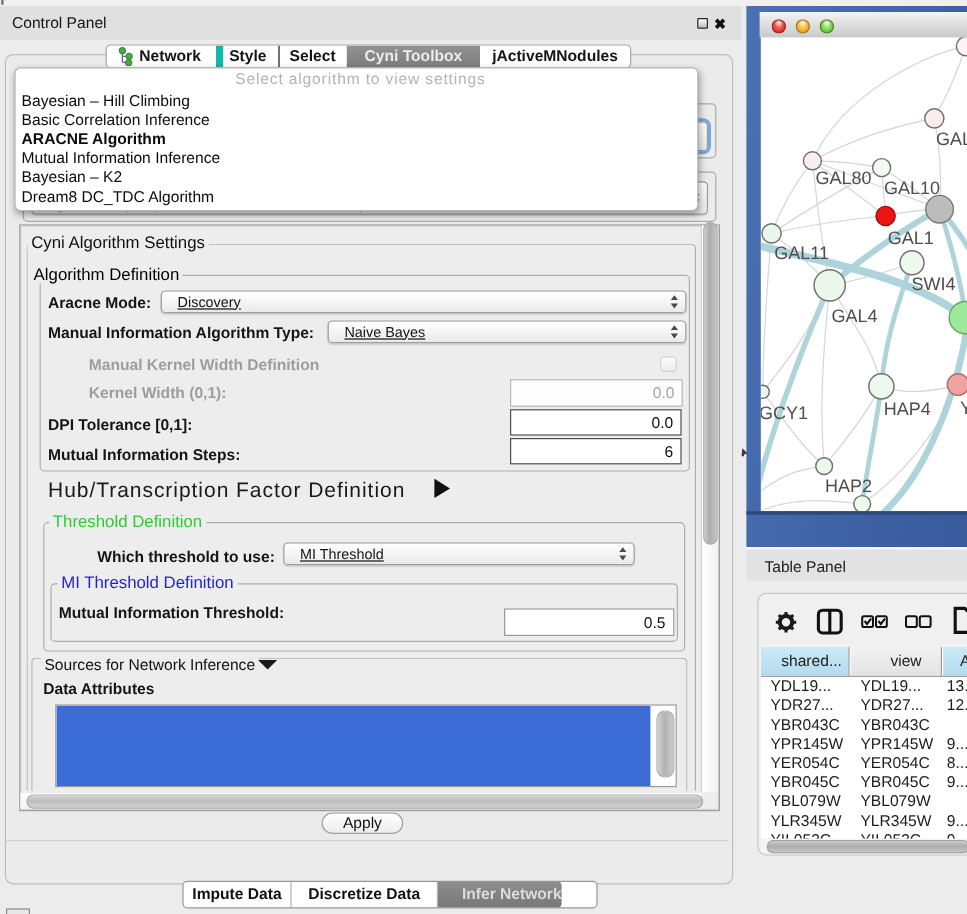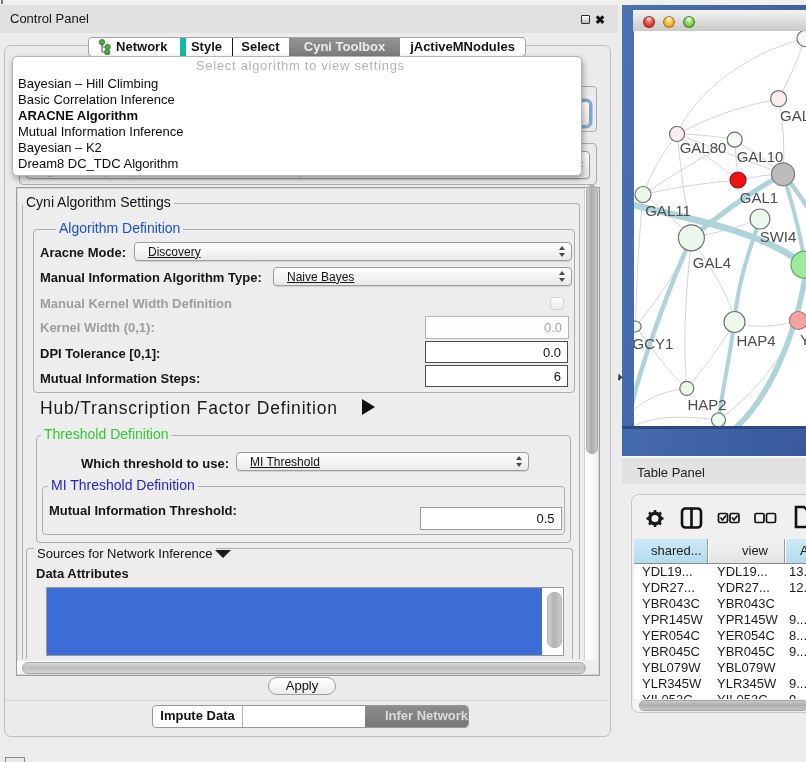--- a/index.html
+++ b/index.html
@@ -1,21 +1,21 @@
 <!DOCTYPE html>
 <html><head>
 <meta charset="utf-8">
 <style>
   html,body{margin:0;padding:0;}
   body{width:806px;height:762px;position:relative;overflow:hidden;
        background:#ececec;font-family:"Liberation Sans",sans-serif;}
   .abs{position:absolute;}
   .b13{font-size:13px;font-weight:bold;color:#151515;}
   .r13{font-size:13px;color:#151515;}
-  .gray{color:#9d9d9d;}
+  .gray{color:#9d9d9d;margin-left:34px;}
   .combo{position:absolute;border:1px solid #9d9d9d;border-radius:4px;
          background:linear-gradient(#ffffff,#f4f4f4 55%,#e9e9e9);
          box-shadow:0 1px 1px rgba(0,0,0,0.12);}
   .combo .ctext{position:absolute;left:13px;top:2px;font-size:12px;color:#131313;text-decoration:underline;}
   .carr{position:absolute;right:5.5px;top:4px;width:7px;height:11px;}
   .carr:before{content:"";position:absolute;left:0;top:0;border-left:3.5px solid transparent;
       border-right:3.5px solid transparent;border-bottom:4.5px solid #4a4a4a;}
   .carr:after{content:"";position:absolute;left:0;bottom:0;border-left:3.5px solid transparent;
       border-right:3.5px solid transparent;border-top:4.5px solid #4a4a4a;}
   .field{position:absolute;background:#fff;}
@@ -49,21 +49,21 @@
 <div class="abs" style="left:584px;top:188px;width:13px;height:472px;background:linear-gradient(to right,#ffffff,#f2f2f2);border-left:1px solid #cfcfcf;"></div>
 <div class="abs" style="left:585.5px;top:185px;width:10px;height:267px;background:linear-gradient(to right,#cdcdcd,#ababab 45%,#c6c6c6);border:1px solid #a9a9a9;border-radius:6px;"></div>
 
 <div class="abs" style="left:17px;top:661px;width:567px;height:13px;background:linear-gradient(#ffffff,#f2f2f2);"></div>
 <div class="abs" style="left:22px;top:662px;width:562px;height:10px;background:linear-gradient(#d8d8d8,#bdbdbd 45%,#d2d2d2);border:1px solid #a9a9a9;border-radius:6px;"></div>
 
 <div class="grp" style="left:22px;top:203px;width:556px;height:455px;border-radius:4px 4px 0 0;border-bottom:none;"></div>
 <div class="gtitle" style="left:23px;top:195px;color:#111;">Cyni Algorithm Settings</div>
 
 <div class="grp" style="left:33px;top:229px;width:540px;height:162px;"></div>
-<div class="gtitle" style="left:56px;top:221px;color:#1d4ed8;">Algorithm Definition</div>
+<div class="gtitle" style="left:25px;top:221px;color:#000000;">Algorithm Definition</div>
 
 <div class="abs b13" style="left:40px;top:245px;">Aracne Mode:</div>
 <div class="combo" style="left:134px;top:241.5px;width:436px;height:17px;">
   <span class="ctext">Discovery</span>
     <span class="carr" style="top:3px;"></span>
 </div>
 
 <div class="abs b13" style="left:40px;top:270px;">Manual Information Algorithm Type:</div>
 <div class="combo" style="left:273px;top:266.5px;width:297px;height:17px;">
   <span class="ctext">Naive Bayes</span>
@@ -116,22 +116,23 @@
 
 <div class="abs" style="left:45.5px;top:587px;width:516px;height:67px;background:#fff;border:1px solid #9a9a9a;overflow:hidden;">
   <div style="position:absolute;left:0;top:0;width:495px;height:67px;background:#3c6cd6;"></div>
   <div style="position:absolute;left:500px;top:4px;width:13px;height:54px;background:linear-gradient(to right,#d2d2d2,#b2b2b2 45%,#cccccc);border:1px solid #b0b0b0;border-radius:7px;"></div>
 </div>
 
 <div class="abs" style="left:268px;top:676.5px;width:66px;height:16px;border:1px solid #9e9e9e;border-radius:9px;background:linear-gradient(#ffffff,#ececec);text-align:center;font-size:13px;color:#111;line-height:16px;">Apply</div>
 
 <div class="abs" style="left:5px;top:699.5px;width:602px;height:1.5px;background:#d2d2d2;"></div>
 
-<div class="abs" style="left:152px;top:705px;width:315px;height:21px;border:1px solid #989898;border-radius:4px;background:#fff;overflow:hidden;font-size:13px;font-weight:bold;">
+<div class="abs" style="left:152px;top:734px;width:315px;height:21px;border:1px solid #989898;border-radius:4px;background:#fff;overflow:hidden;font-size:13px;font-weight:bold;padding-left:29px;">
   <div style="position:absolute;left:0;top:0;width:89px;height:21px;text-align:center;line-height:20px;color:#111;border-right:1px solid #b5b5b5;">Impute Data</div>
+  <div style="position:absolute;left:90px;top:0;width:121px;height:21px;text-align:center;line-height:20px;color:#111;border-right:1px solid #b5b5b5;">Discretize Data</div>
   <div style="position:absolute;left:212px;top:-1px;width:103px;height:23px;text-align:right;line-height:22px;color:#dcdcdc;background:linear-gradient(#8e8e8e,#777777);border-radius:0 4px 4px 0;">Infer Network</div>
 </div>
 
 <div class="abs" style="left:5px;top:757px;width:18px;height:14px;border:1.5px solid #8a8a8a;background:#e8e8e8;"></div>
 
 <div class="abs" style="left:622px;top:5px;width:184px;height:451px;background:linear-gradient(100deg,#4a71b2,#39599b);"></div>
 
 <div class="abs" style="left:633px;top:10px;width:173px;height:21px;background:linear-gradient(#f4f4f4,#c9c9c9);border-bottom:1px solid #8e8e8e;"></div>
 <div class="abs" style="left:643px;top:16px;width:11.6px;height:11.6px;border-radius:50%;background:radial-gradient(circle at 50% 22%,rgba(255,255,255,.9) 0,rgba(255,255,255,0) 35%),radial-gradient(circle at 50% 40%,#f3766f 10%,#e0322c 60%,#c21a16);box-shadow:inset 0 0 1px 1px #9c2724;"></div>
 <div class="abs" style="left:663px;top:16px;width:11.6px;height:11.6px;border-radius:50%;background:radial-gradient(circle at 50% 22%,rgba(255,255,255,.9) 0,rgba(255,255,255,0) 35%),radial-gradient(circle at 50% 40%,#fbd26a 10%,#eda827 60%,#d18f15);box-shadow:inset 0 0 1px 1px #a0701b;"></div>

